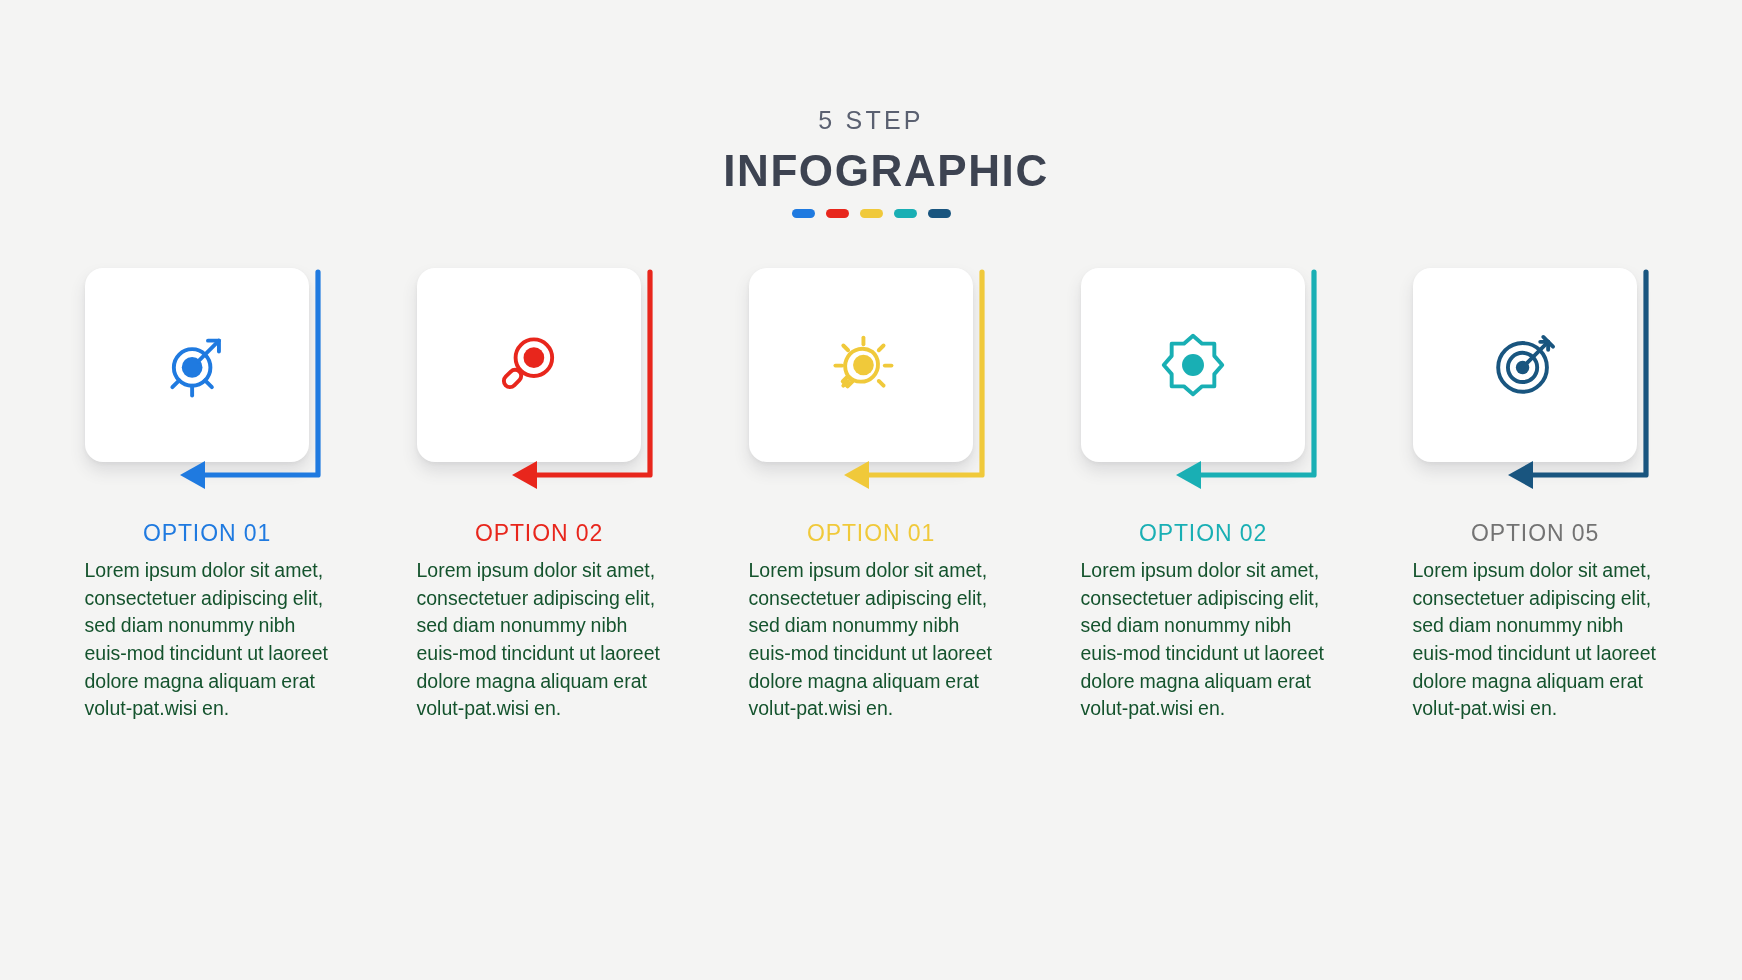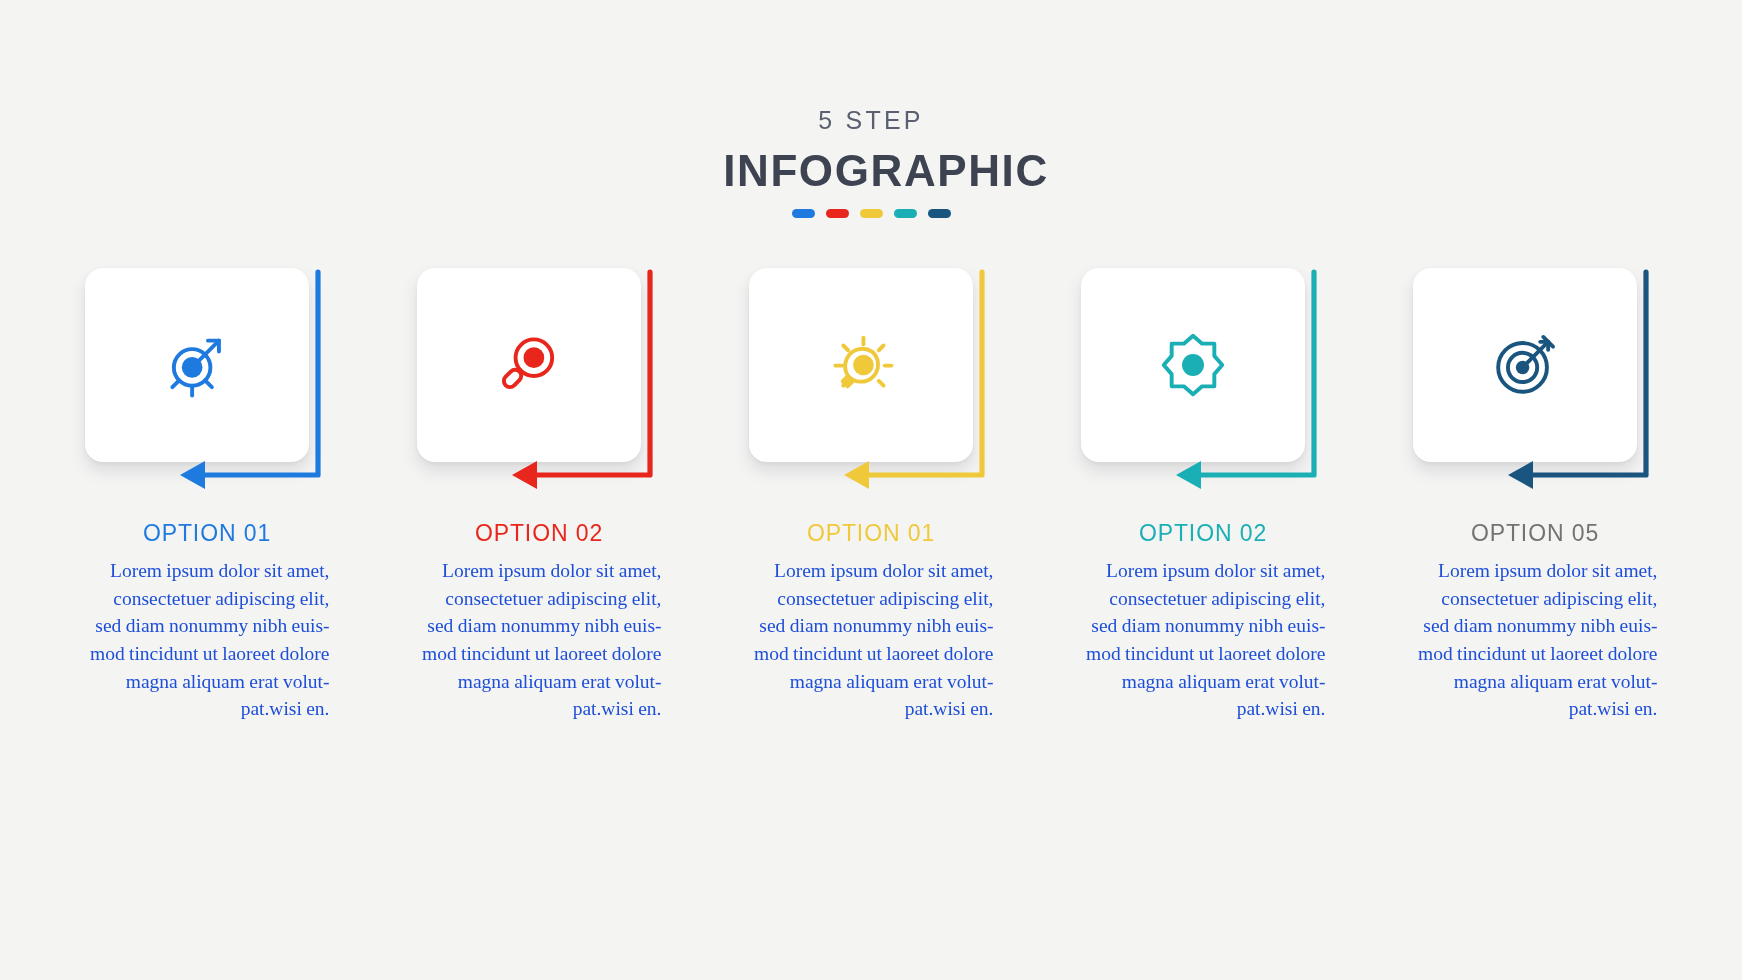--- a/index.html
+++ b/index.html
@@ -113,26 +113,26 @@
   }
   .opt-title {
     font-family: "Liberation Sans", sans-serif;
     font-size: 23px;
     font-weight: normal;
     letter-spacing: 0.9px;
     line-height: 1;
     margin: 0 0 12px 0;
   }
   .opt-body {
-    font-family: Liberation Serif, serif;
+    font-family: Liberation Sans, sans-serif;
     font-size: 19.5px;
     line-height: 1.42;
-    color: #1d4ed8;
+    color: #14532d;
     margin: 0;
-    text-align: right;
+    text-align: left;
     word-spacing: -0.5px;
   }
 </style>
 </head>
 <body>
 
 <div id="header">
   <div id="eyebrow">5 STEP</div>
   <div id="title">INFOGRAPHIC</div>
   <div id="dash-row">

